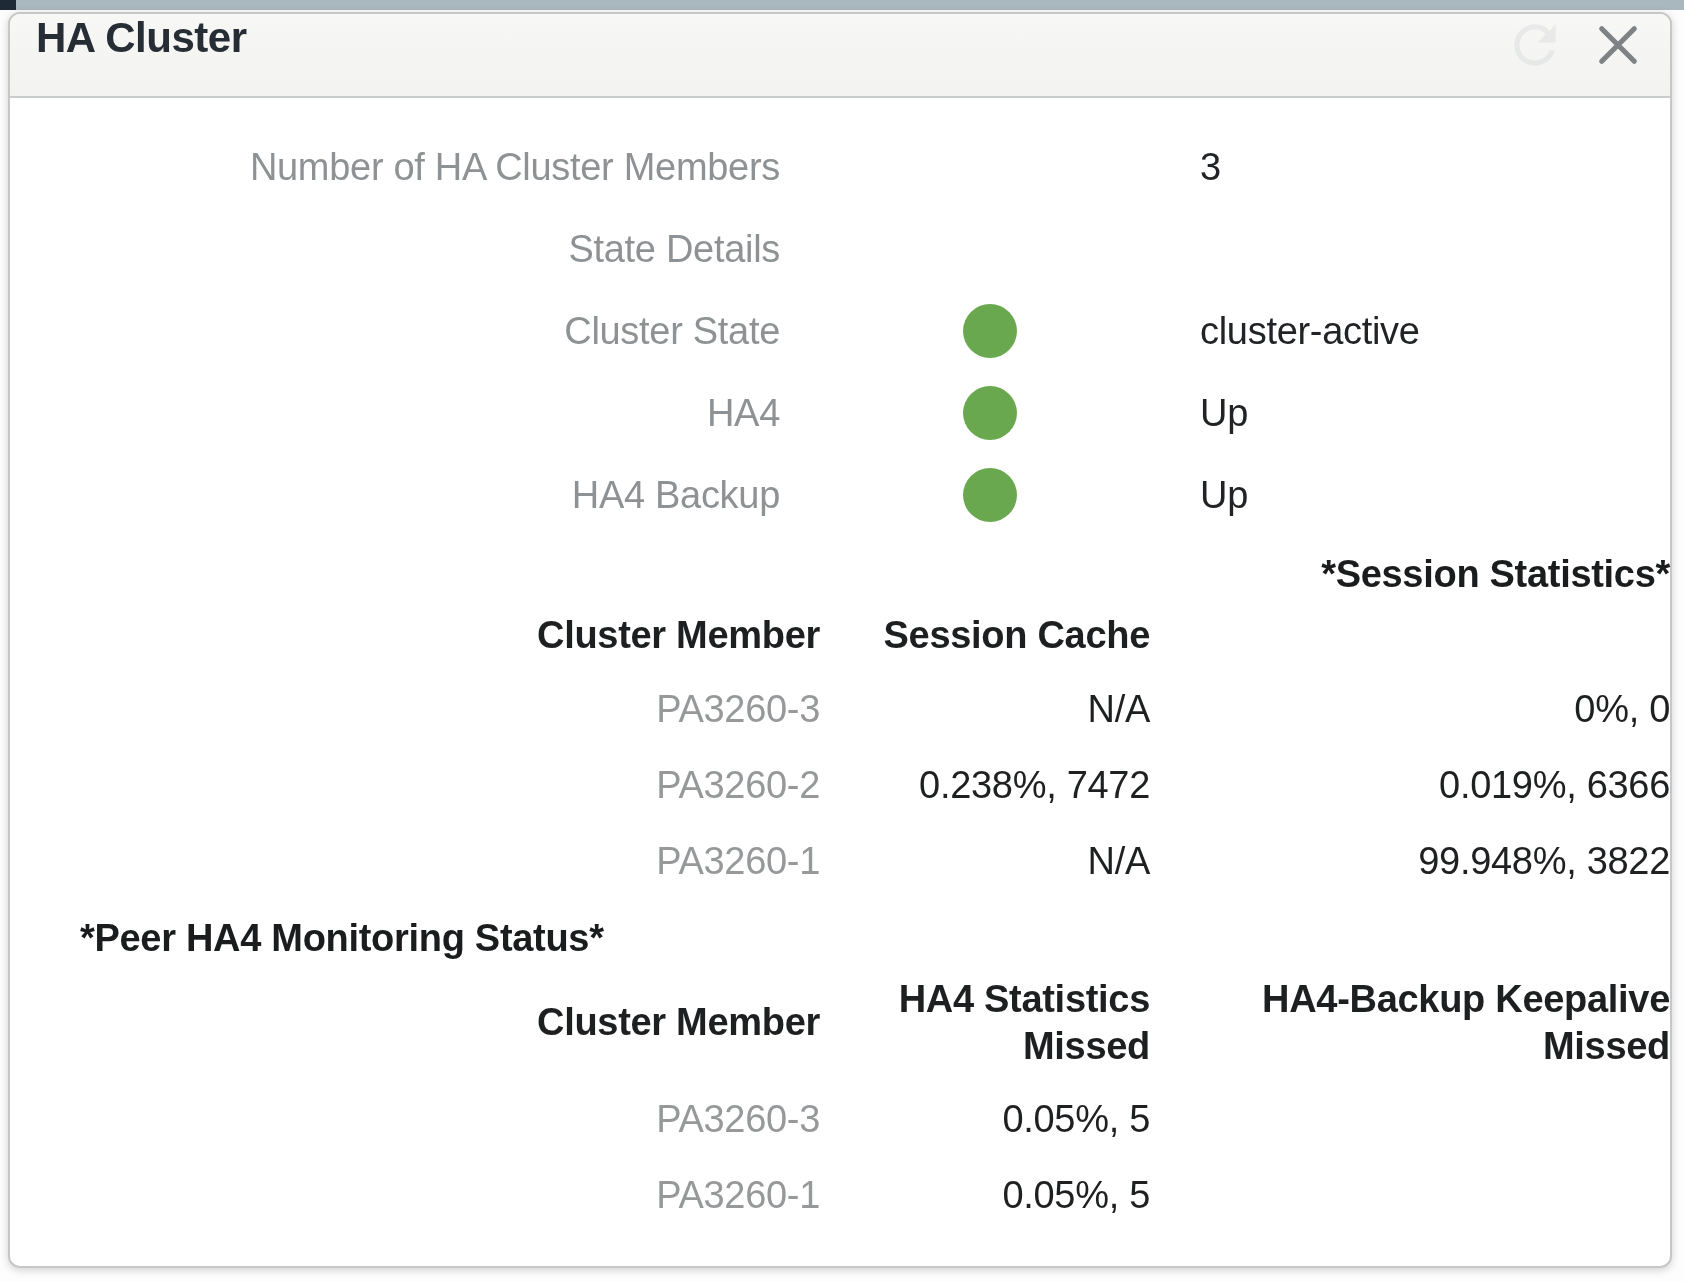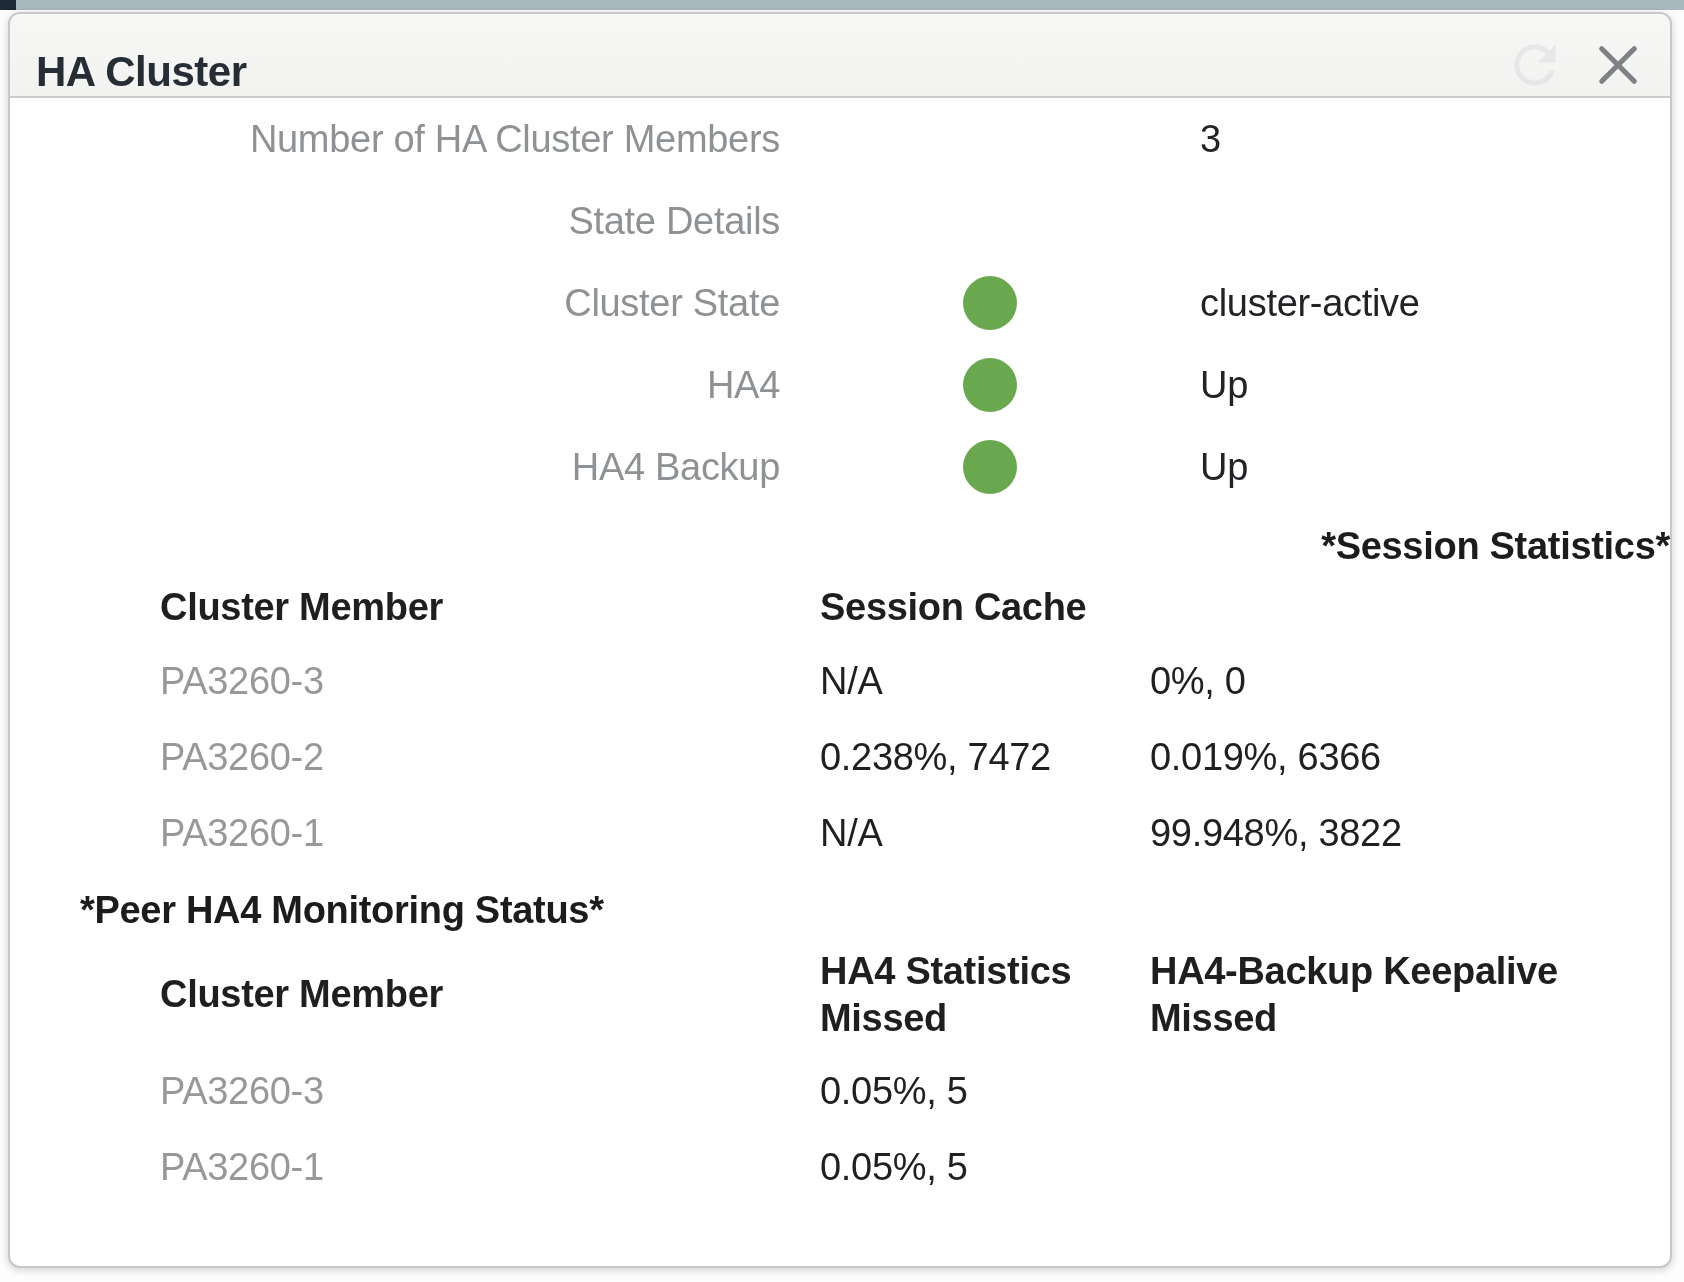--- a/index.html
+++ b/index.html
@@ -25,36 +25,36 @@
     background:#ffffff;
     border:2px solid #c7c7c7;
     border-radius:12px;
     box-shadow:0 2px 8px rgba(0,0,0,0.18);
   }
   .dlg-header {
     height:84px;
     background:linear-gradient(#f7f7f6,#f2f2f1);
     border-bottom:2px solid #c8cdca;
     border-radius:10px 10px 0 0;
-    display:flex; align-items:flex-end;
+    display:flex; align-items:flex-start;
     padding:0 26px;
   }
   .dlg-title {
     font-size:42px; font-weight:600; color:#262d35;
     letter-spacing:-0.5px;
   }
   .dlg-icons { margin-left:auto; display:flex; align-items:center; gap:26px; }
   .icon-btn {
     background:none; border:none; cursor:pointer;
     display:flex; align-items:center; justify-content:center;
     padding:0;
   }
   .refresh-ghost { width:62px; height:62px; color:#8d959a; opacity:0.13; }
   .close-x { width:52px; height:52px; color:#7e8284; }
-  .dlg-body { }
+  .dlg-body { padding-top:28px; }
 
   
   .kv-row {
     display:grid;
     grid-template-columns:770px 420px 1fr;
     height:82px;
     align-items:center;
   }
   .kv-label {
     text-align:right;
@@ -85,21 +85,21 @@
   .ha-table { margin-left:150px; width:1510px; }
   .ht-row {
     display:grid;
     grid-template-columns:660px 330px 520px;
     min-height:76px;
     align-items:center;
   }
   .ht-row.header      { min-height:72px; }
   .ht-row.header-tall { min-height:118px; }
   .ht-cell {
-    text-align:left; font-size:38px; line-height:1.25;
+    text-align:right; font-size:38px; line-height:1.25;
     letter-spacing:-0.3px;
   }
   .ht-cell.col-header { font-weight:600; color:#1e1f21; }
   .ht-cell.member     { color:#96989a; }
   .ht-cell.value      { color:#1f2022; font-weight:500; }
 </style>
 </head>
 <body>
 
 <div class="page-top-strip"></div>

